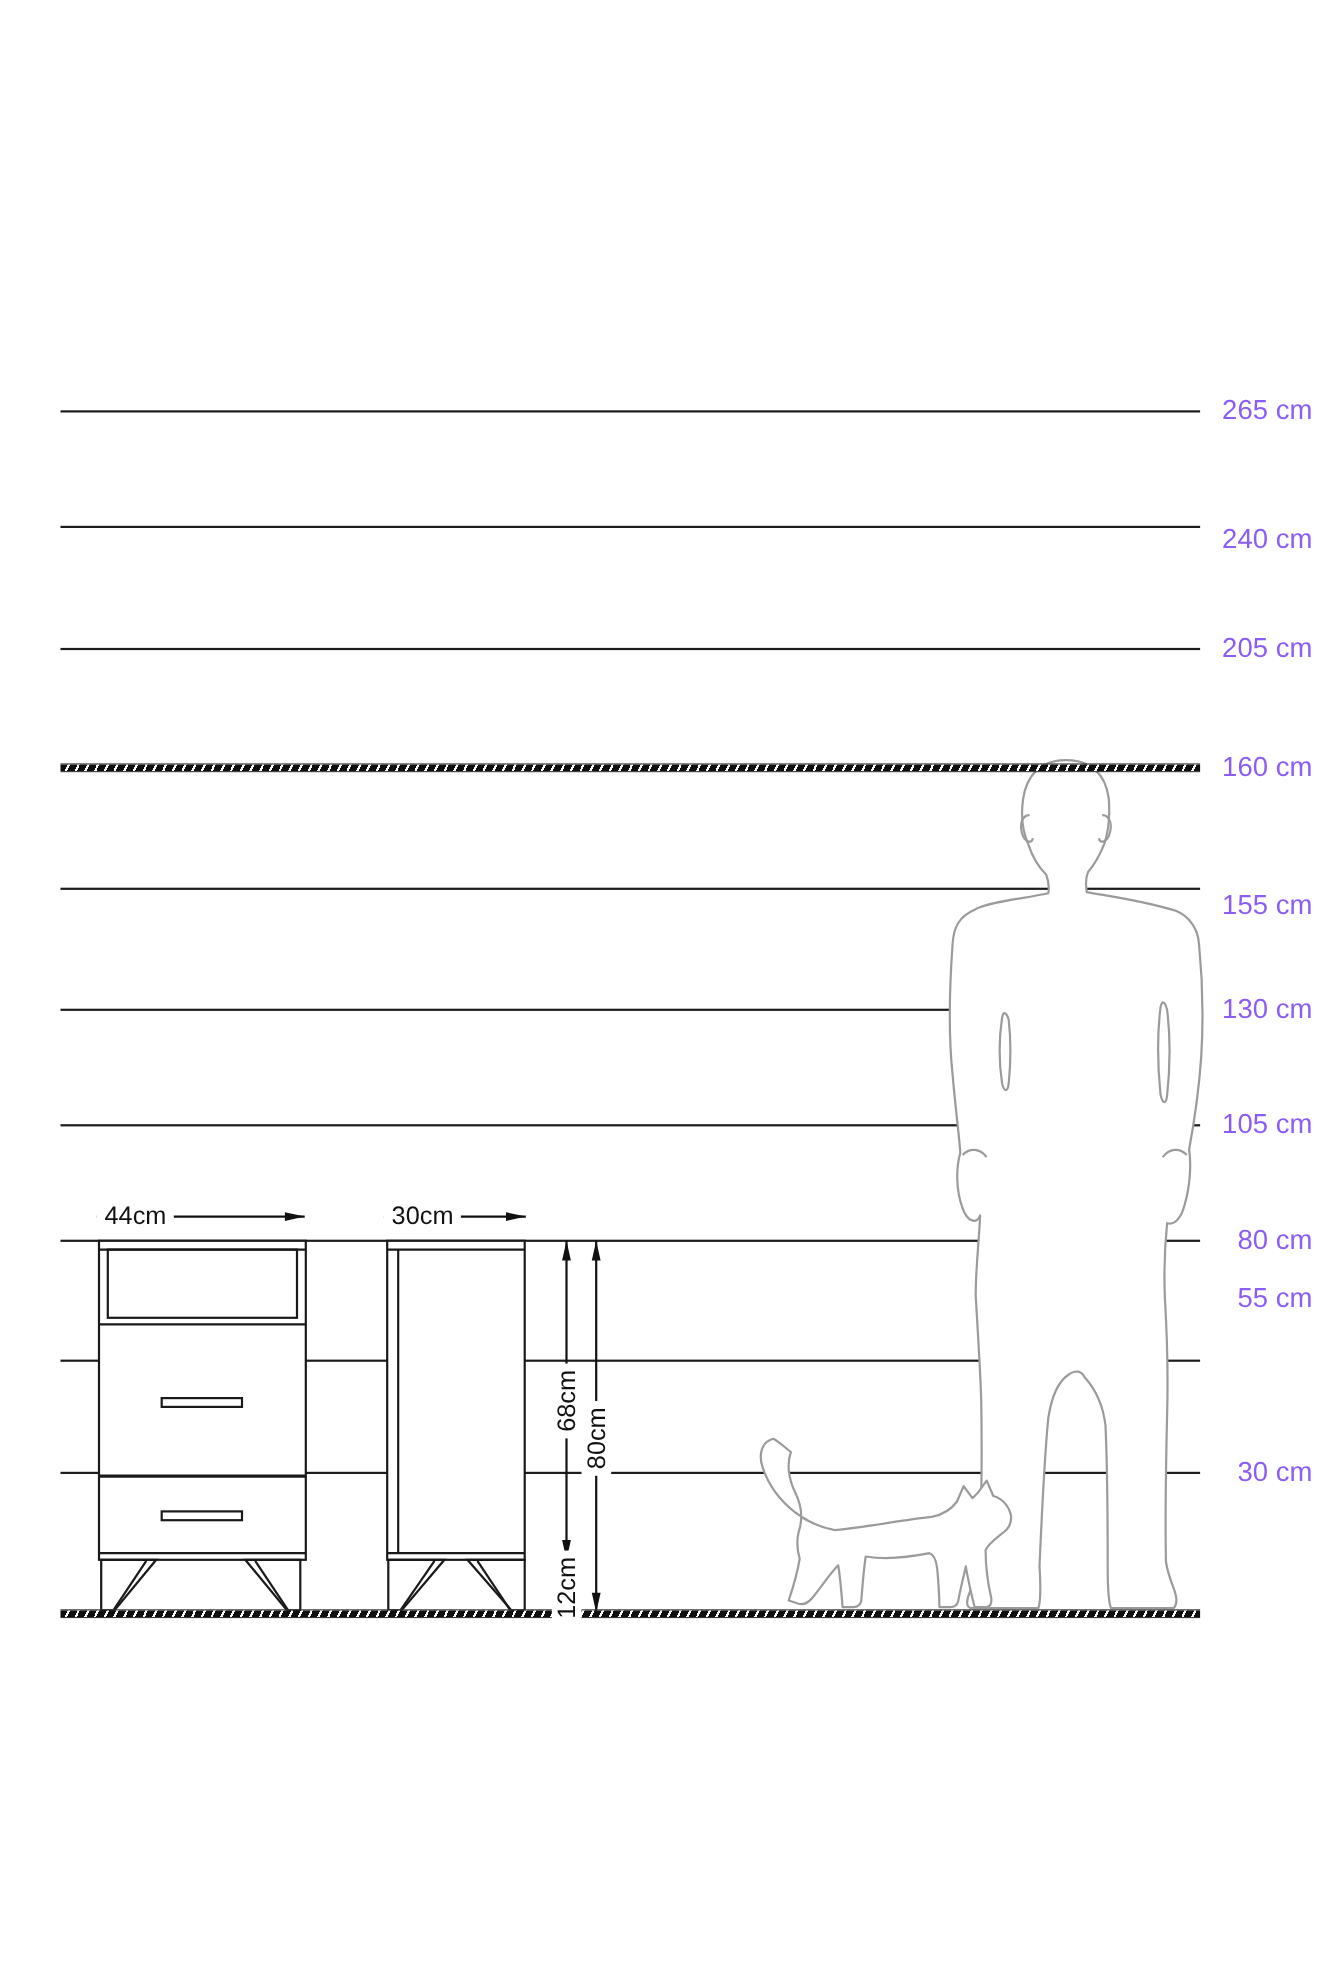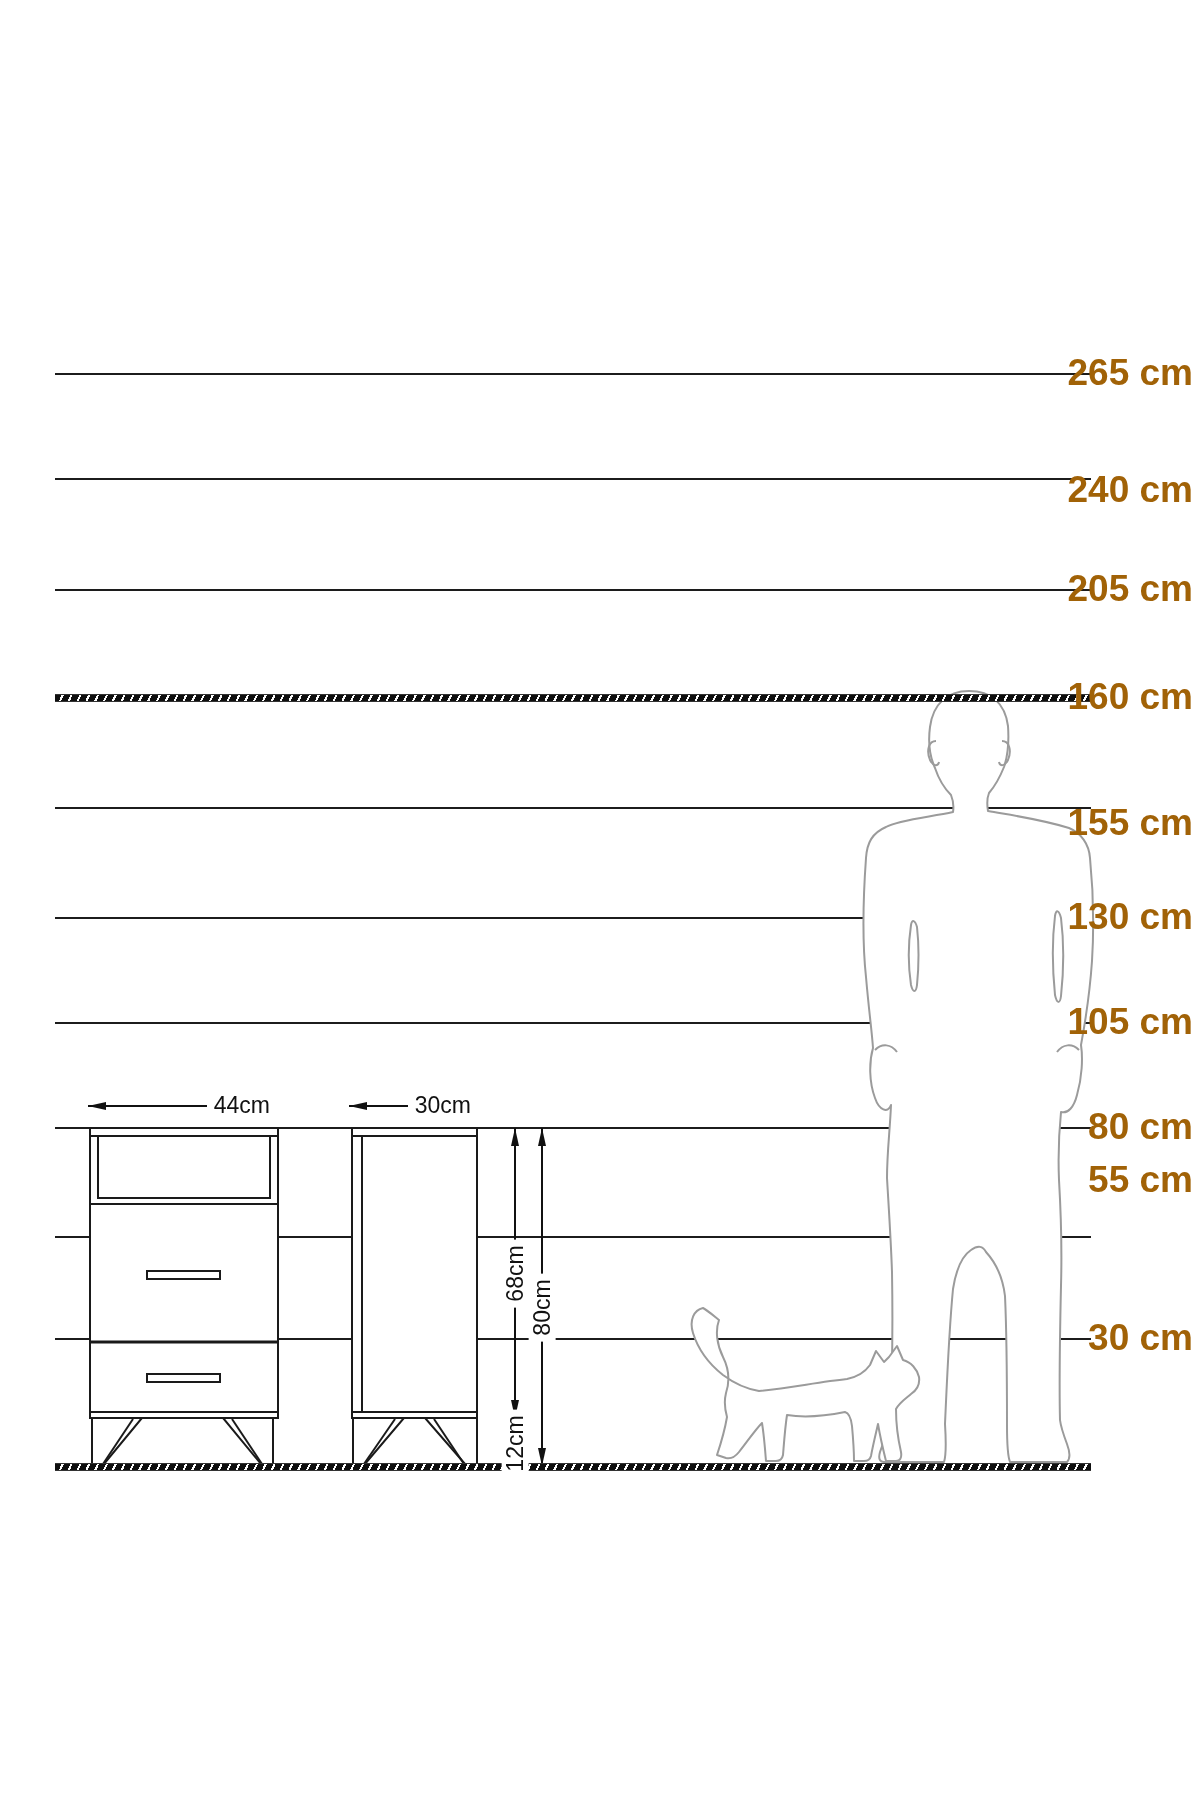--- a/index.html
+++ b/index.html
@@ -10,25 +10,25 @@
   .ref-line{
     position:absolute;left:55px;width:1036px;height:2px;background:#1c1c1c;z-index:1;
   }
   .hatch-line{
     position:absolute;left:55px;width:1036px;height:8px;z-index:3;
     background:repeating-linear-gradient(115deg,#0f0f0f 0px,#0f0f0f 6px,#ffffff 6px,#ffffff 8px);
     border-top:1px solid #333;border-bottom:1px solid #333;box-sizing:border-box;
   }
   .scale-label{
     position:absolute;right:7px;width:150px;text-align:right;
-    font-size:37px;line-height:34px;color:#a16207;z-index:4;white-space:nowrap;font-weight:bold;
+    font-size:25px;line-height:34px;color:#8b5cf6;z-index:4;white-space:nowrap;
   }
   svg.art{position:absolute;left:0;top:0;z-index:2;}
   .dim-h{
-    position:absolute;z-index:4;text-align:right;font-size:23px;line-height:23px;color:#111;
+    position:absolute;z-index:4;text-align:left;font-size:23px;line-height:23px;color:#111;
   }
   .dim-h span{background:#ffffff;padding:0 7px;}
   .dim-v{
     position:absolute;z-index:4;width:0;height:0;display:flex;align-items:center;justify-content:center;overflow:visible;
   }
   .dim-v span{
     white-space:nowrap;transform:rotate(-90deg);background:#ffffff;
     padding:2px 6px;font-size:23px;line-height:23px;color:#111;
   }
 </style>

